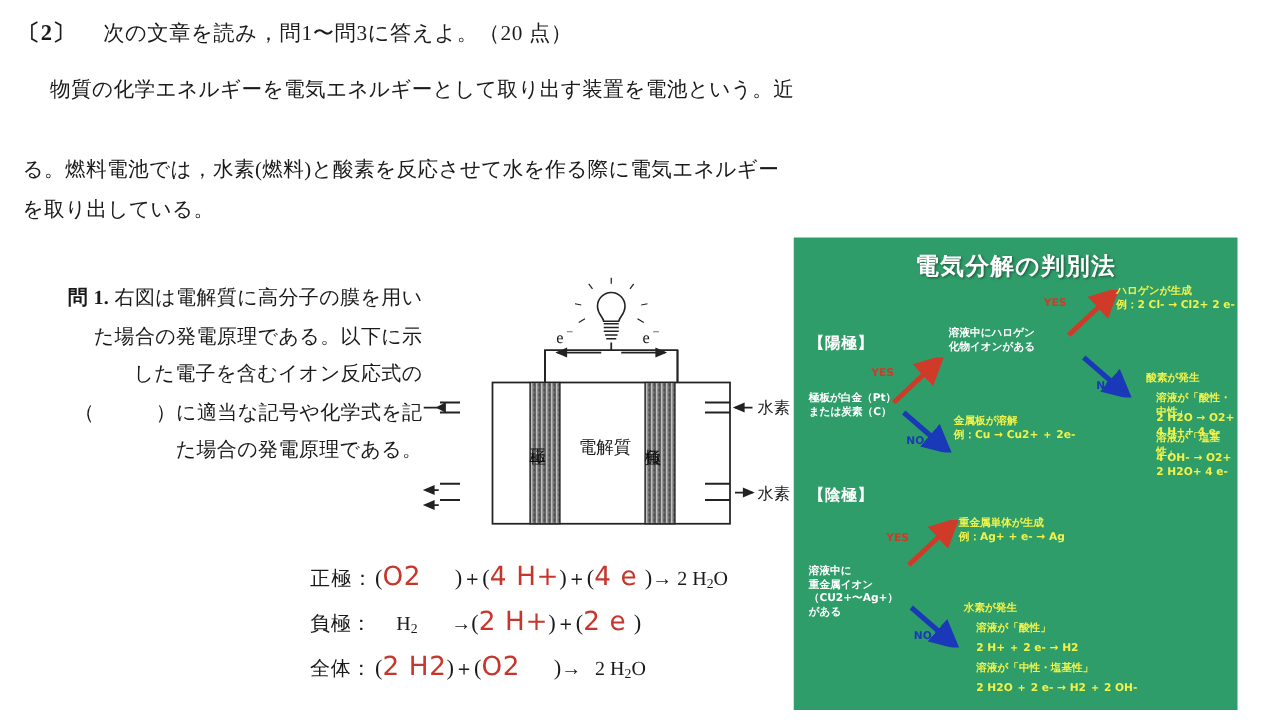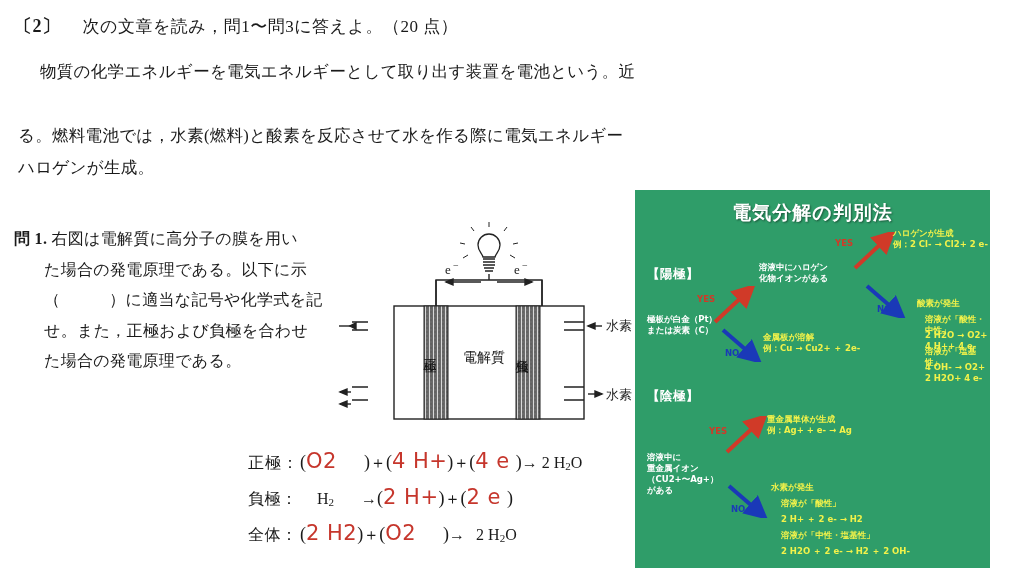--- a/index.html
+++ b/index.html
@@ -26,21 +26,21 @@
     position:absolute; left:18px; top:56px; width:636px;
     font-size:16.5px; line-height:32px; letter-spacing:.3px;
   }
   .para .ind { display:inline-block; width:22px; }
 
   .q1 {
     position:absolute; left:14px; top:224px; width:324px;
     font-size:16px; line-height:30.5px; letter-spacing:.3px;
   }
   .q1 .qnum { font-weight:bold; }
-  .q1 .l { display:block; }
+  .q1 .l { display:block;text-align:right; }
   .q1 .l.hang { padding-left:30px; }
 
   
   .eqs { position:absolute; left:248px; top:449px; }
   .eqrow {
     display:flex; align-items:baseline;
     height:36px; font-size:17px; white-space:nowrap;
   }
   .eqlab { width:52px; font-size:16px; letter-spacing:1px; }
   .eqlab.tight { letter-spacing:.5px; }
@@ -88,28 +88,28 @@
 <div id="page">
 
   <div class="heading">
     <span class="bk">〔2〕</span><span class="sp"></span><span>次の文章を読み，問1〜問3に答えよ。（20 点）</span>
   </div>
 
   <div class="para">
     <span class="ind"></span><span>物質の化学エネルギーを電気エネルギーとして取り出す装置を電池という。近</span><br>
     <br>
     <span>る。燃料電池では，水素(燃料)と酸素を反応させて水を作る際に電気エネルギー</span><br>
-    <span>ハロゲンが生成。</span>
+    <span>を取り出している。</span>
   </div>
 
   <div class="q1">
     <span class="l"><span class="qnum">問 1.</span>&nbsp;<span>右図は電解質に高分子の膜を用い</span></span>
     <span class="l hang">た場合の発電原理である。以下に示</span>
+    <span class="l hang">した電子を含むイオン反応式の</span>
     <span class="l hang">（　　　）に適当な記号や化学式を記</span>
-    <span class="l hang">せ。また，正極および負極を合わせ</span>
     <span class="l hang">た場合の発電原理である。</span>
   </div>
 
   <div class="eqs">
     <div class="eqrow">
       <span class="eqlab">正極：</span>
       <span>
         <span class="paren">(</span><span class="red">O2</span><span class="sp26"></span><span class="paren">)</span><span class="plain">＋</span><span class="paren">(</span><span class="red">4 H+</span><span class="paren">)</span><span class="plain">＋</span><span class="paren">(</span><span class="red">4 e</span><span class="sp6"></span><span class="paren">)</span><span class="plain">→ 2 H<span class="sub">2</span>O</span>
       </span>
     </div>

